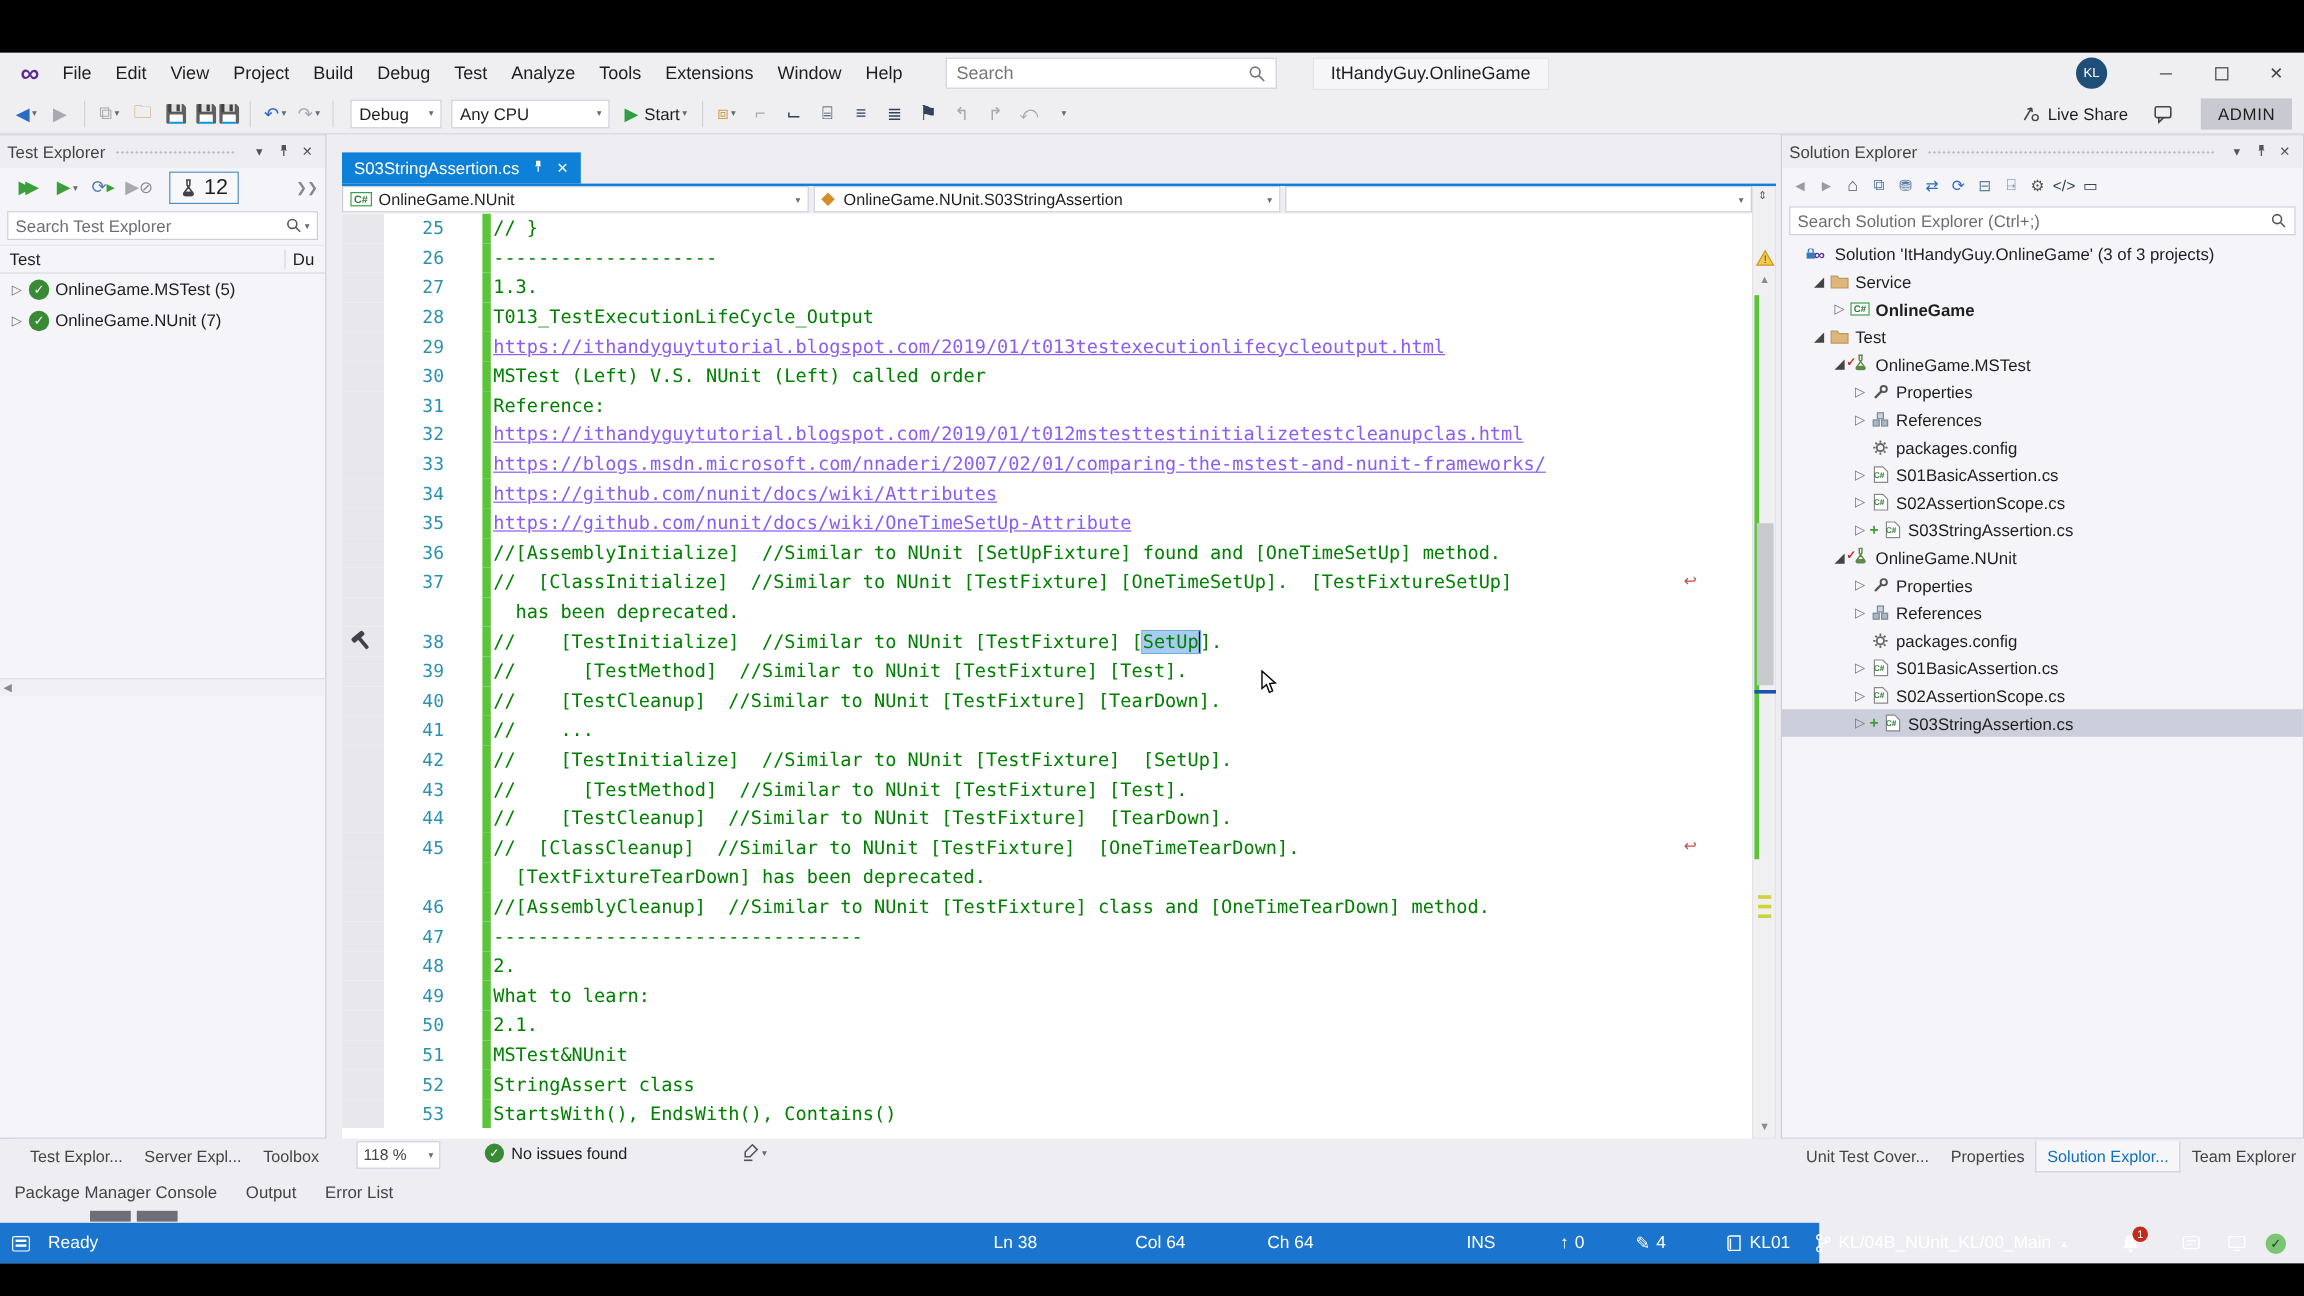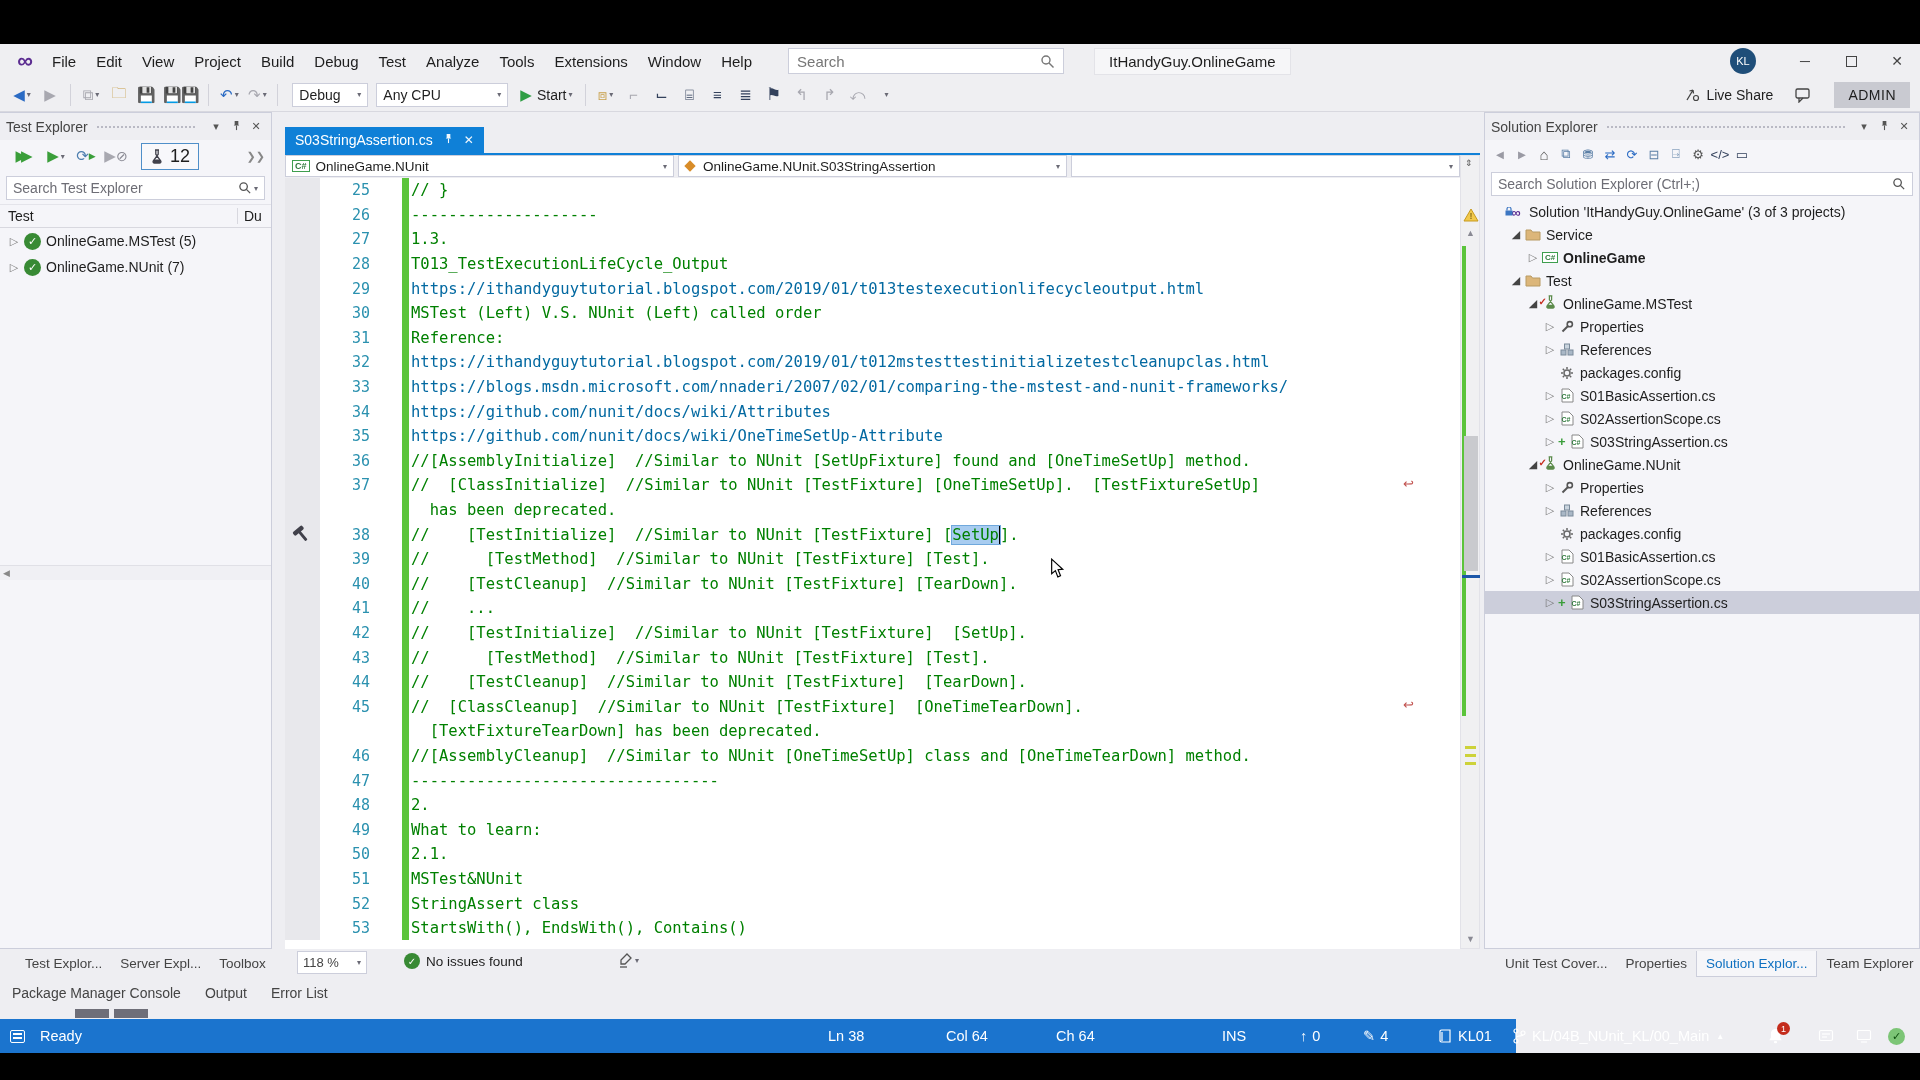--- a/index.html
+++ b/index.html
@@ -87,21 +87,21 @@
              margin-right:6px; background:#fff; }
   .class-chip { width:10px; height:10px; background:#D88C28; transform:rotate(45deg) scale(.8); margin-right:8px; }
 
   #code { position:absolute; left:0; top:66px; width:1175px; height:771px; background:#fff; overflow:hidden; }
   .crow { position:relative; display:flex; height:24.6px; align-items:center; }
   .cgut { width:35px; height:100%; background:#E8E8EC; flex:none; position:relative; }
   .cnum { width:82px; flex:none; text-align:right; padding-right:32px;
           font-family:"DejaVu Sans Mono", monospace; font-size:15px; color:#2B91AF; }
   .cbar { width:7px; height:100%; background:#5BC43B; flex:none; margin-right:2px; }
   .ctext { font-family:"DejaVu Sans Mono", monospace; font-size:15.5px; white-space:pre; color:#008000; }
-  .ctext .lnk { color:#0369a1; }
+  .ctext .lnk { color:#8b5cf6; text-decoration:underline; }
   .ctext .selword { background:#A8CCF0; outline:1px solid #6FA8DC; border-right:1.5px solid #000; }
   .wrapglyph { position:absolute; right:46px; top:3px; color:#C0504D; font-size:13px; }
   #mouse-cursor { position:absolute; left:765px; top:446px; z-index:5; }
   #quick-hammer { position:absolute; left:6px; top:2px; }
 
   #vscroll { position:absolute; left:1175px; top:43px; width:20px; height:794px; background:#F0F0F2;
              border:1px solid #E2E2E8; font-size:9px; color:#8A8A94; }
   #vscroll .mark { position:absolute; }
   #sb-green { position:absolute; left:1px; top:90px; width:4px; height:470px; background:#5BC43B; }
   #sb-thumb { position:absolute; left:3px; top:280px; width:14px; height:135px; background:#C9CACE; }
@@ -472,21 +472,21 @@
         <div class="crow">
           <span class="cgut"></span>
           <span class="cnum"></span>
           <span class="cbar"></span>
           <span class="ctext">  [TextFixtureTearDown] has been deprecated.</span>
         </div>
         <div class="crow">
           <span class="cgut"></span>
           <span class="cnum">46</span>
           <span class="cbar"></span>
-          <span class="ctext">//[AssemblyCleanup]  //Similar to NUnit [OneTimeSetUp] class and [OneTimeTearDown] method.</span>
+          <span class="ctext">//[AssemblyCleanup]  //Similar to NUnit [TestFixture] class and [OneTimeTearDown] method.</span>
         </div>
         <div class="crow">
           <span class="cgut"></span>
           <span class="cnum">47</span>
           <span class="cbar"></span>
           <span class="ctext">---------------------------------</span>
         </div>
         <div class="crow">
           <span class="cgut"></span>
           <span class="cnum">48</span>

